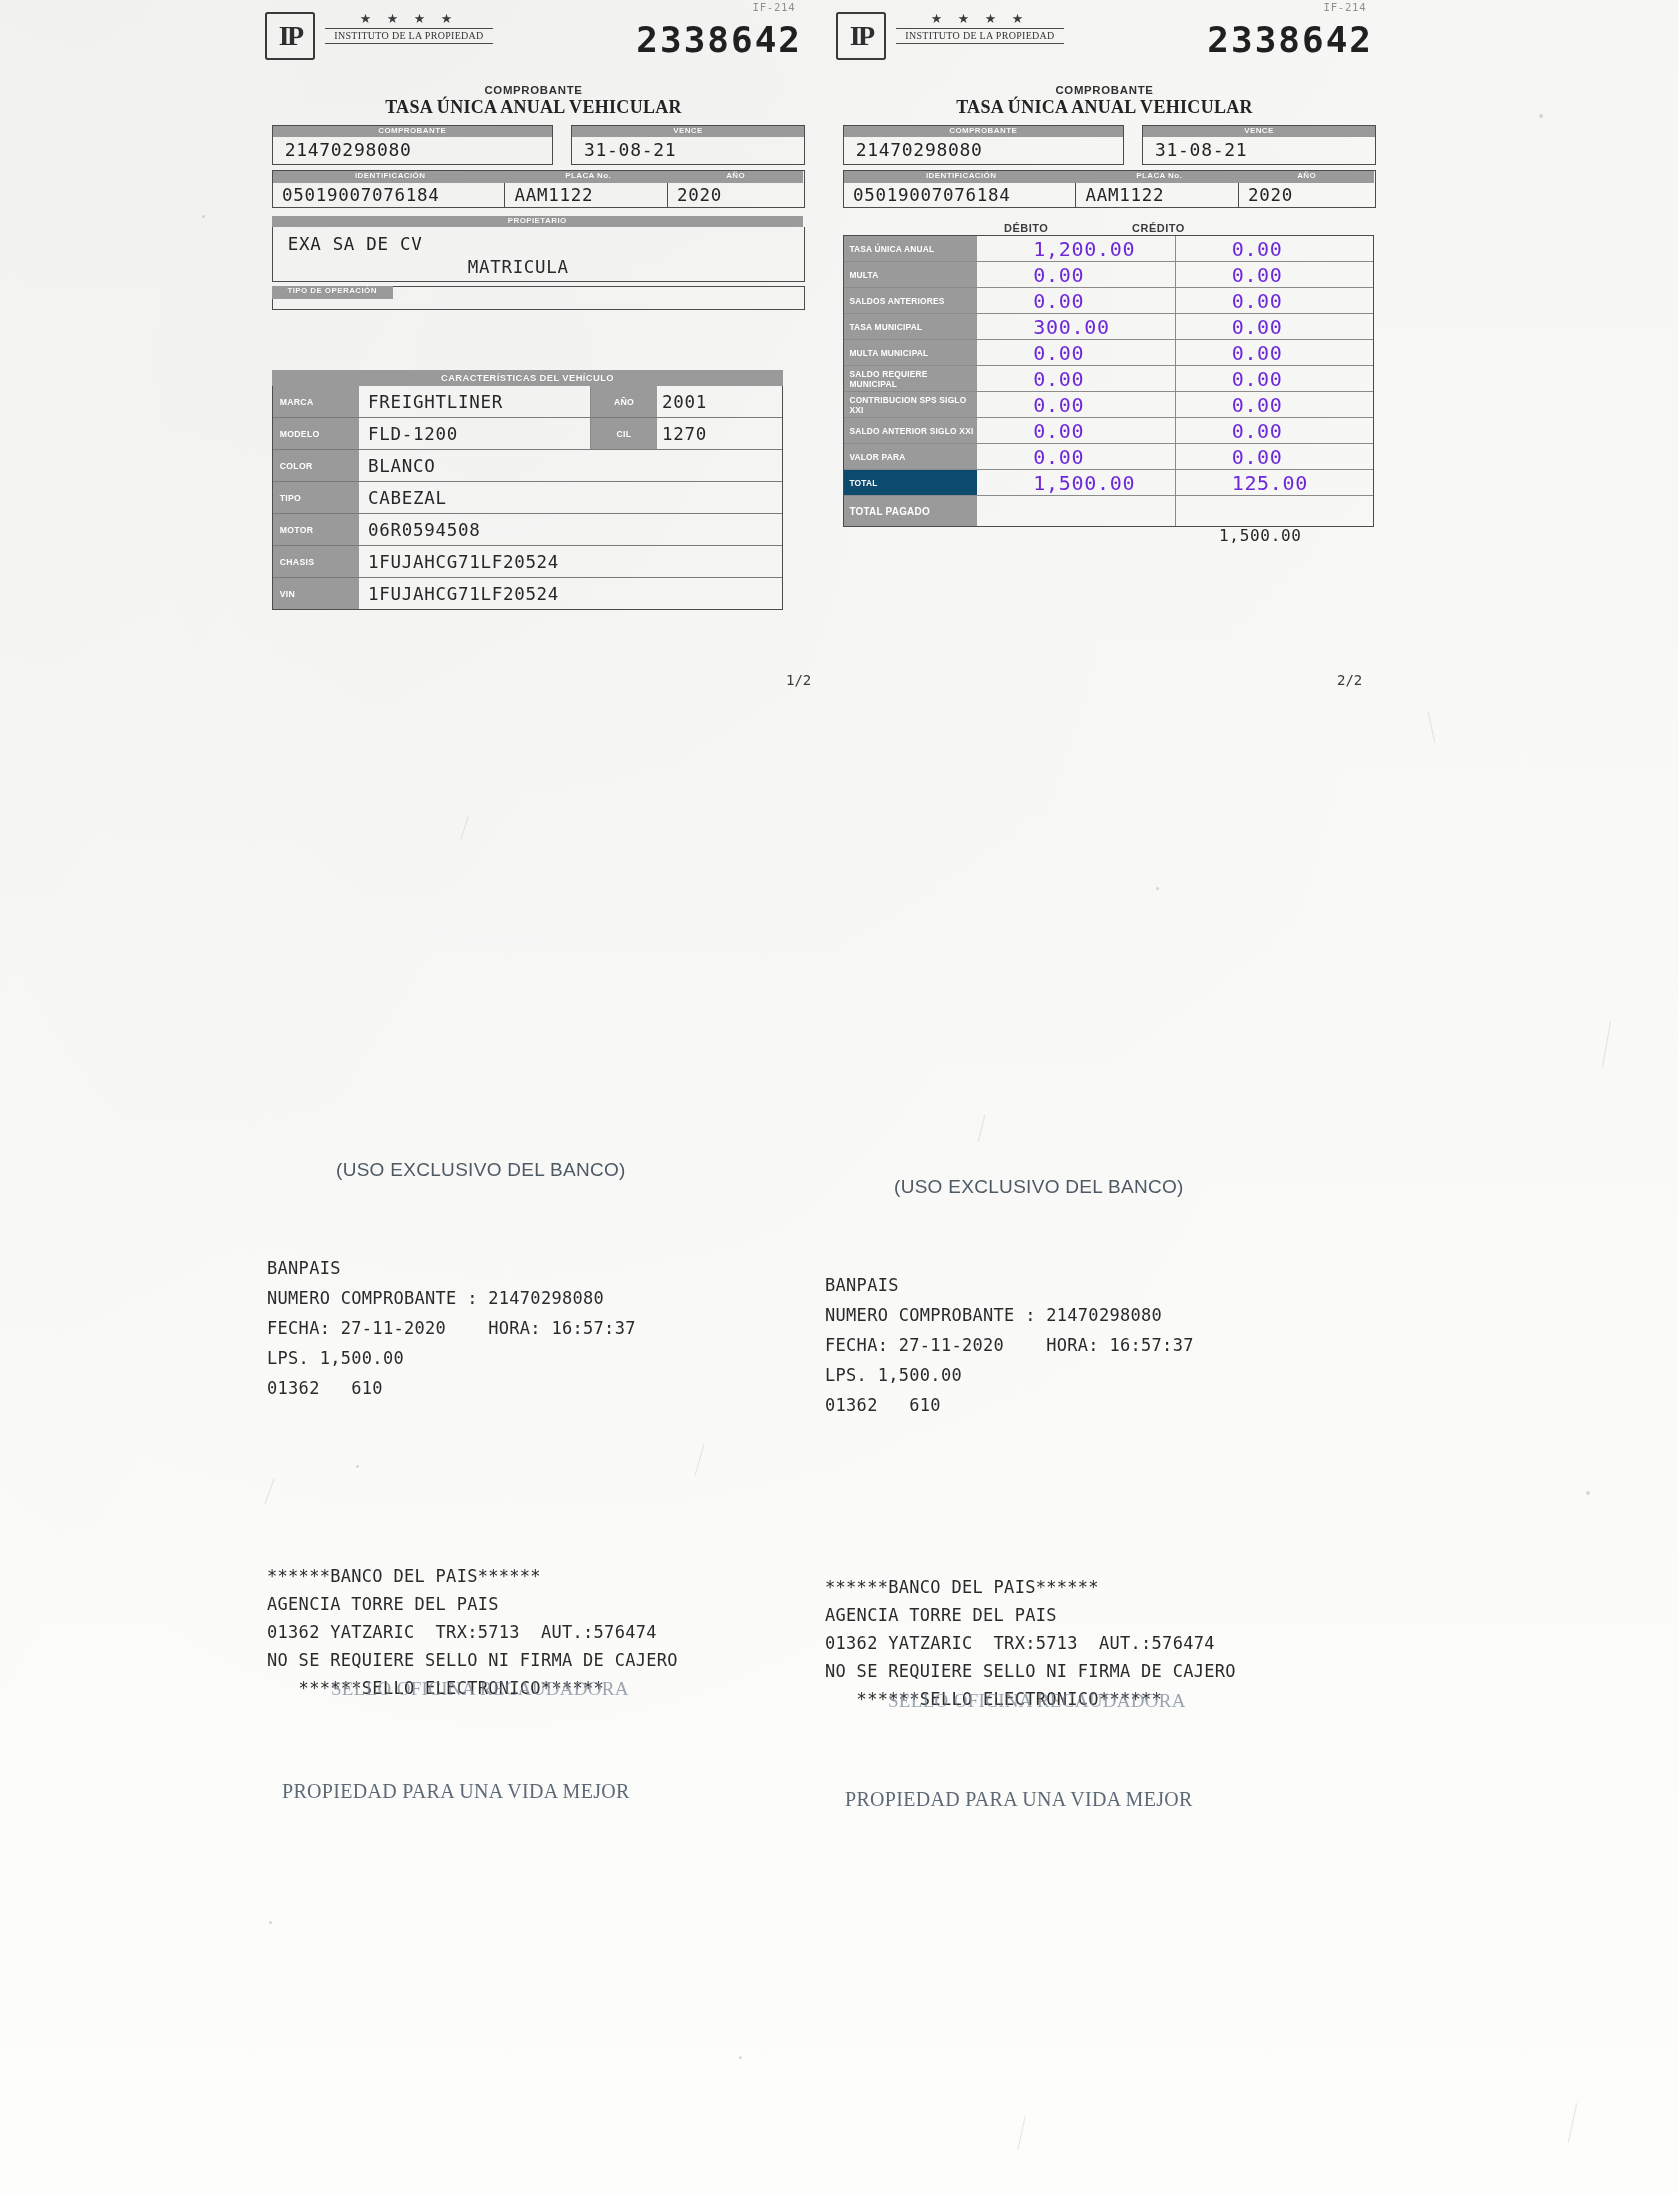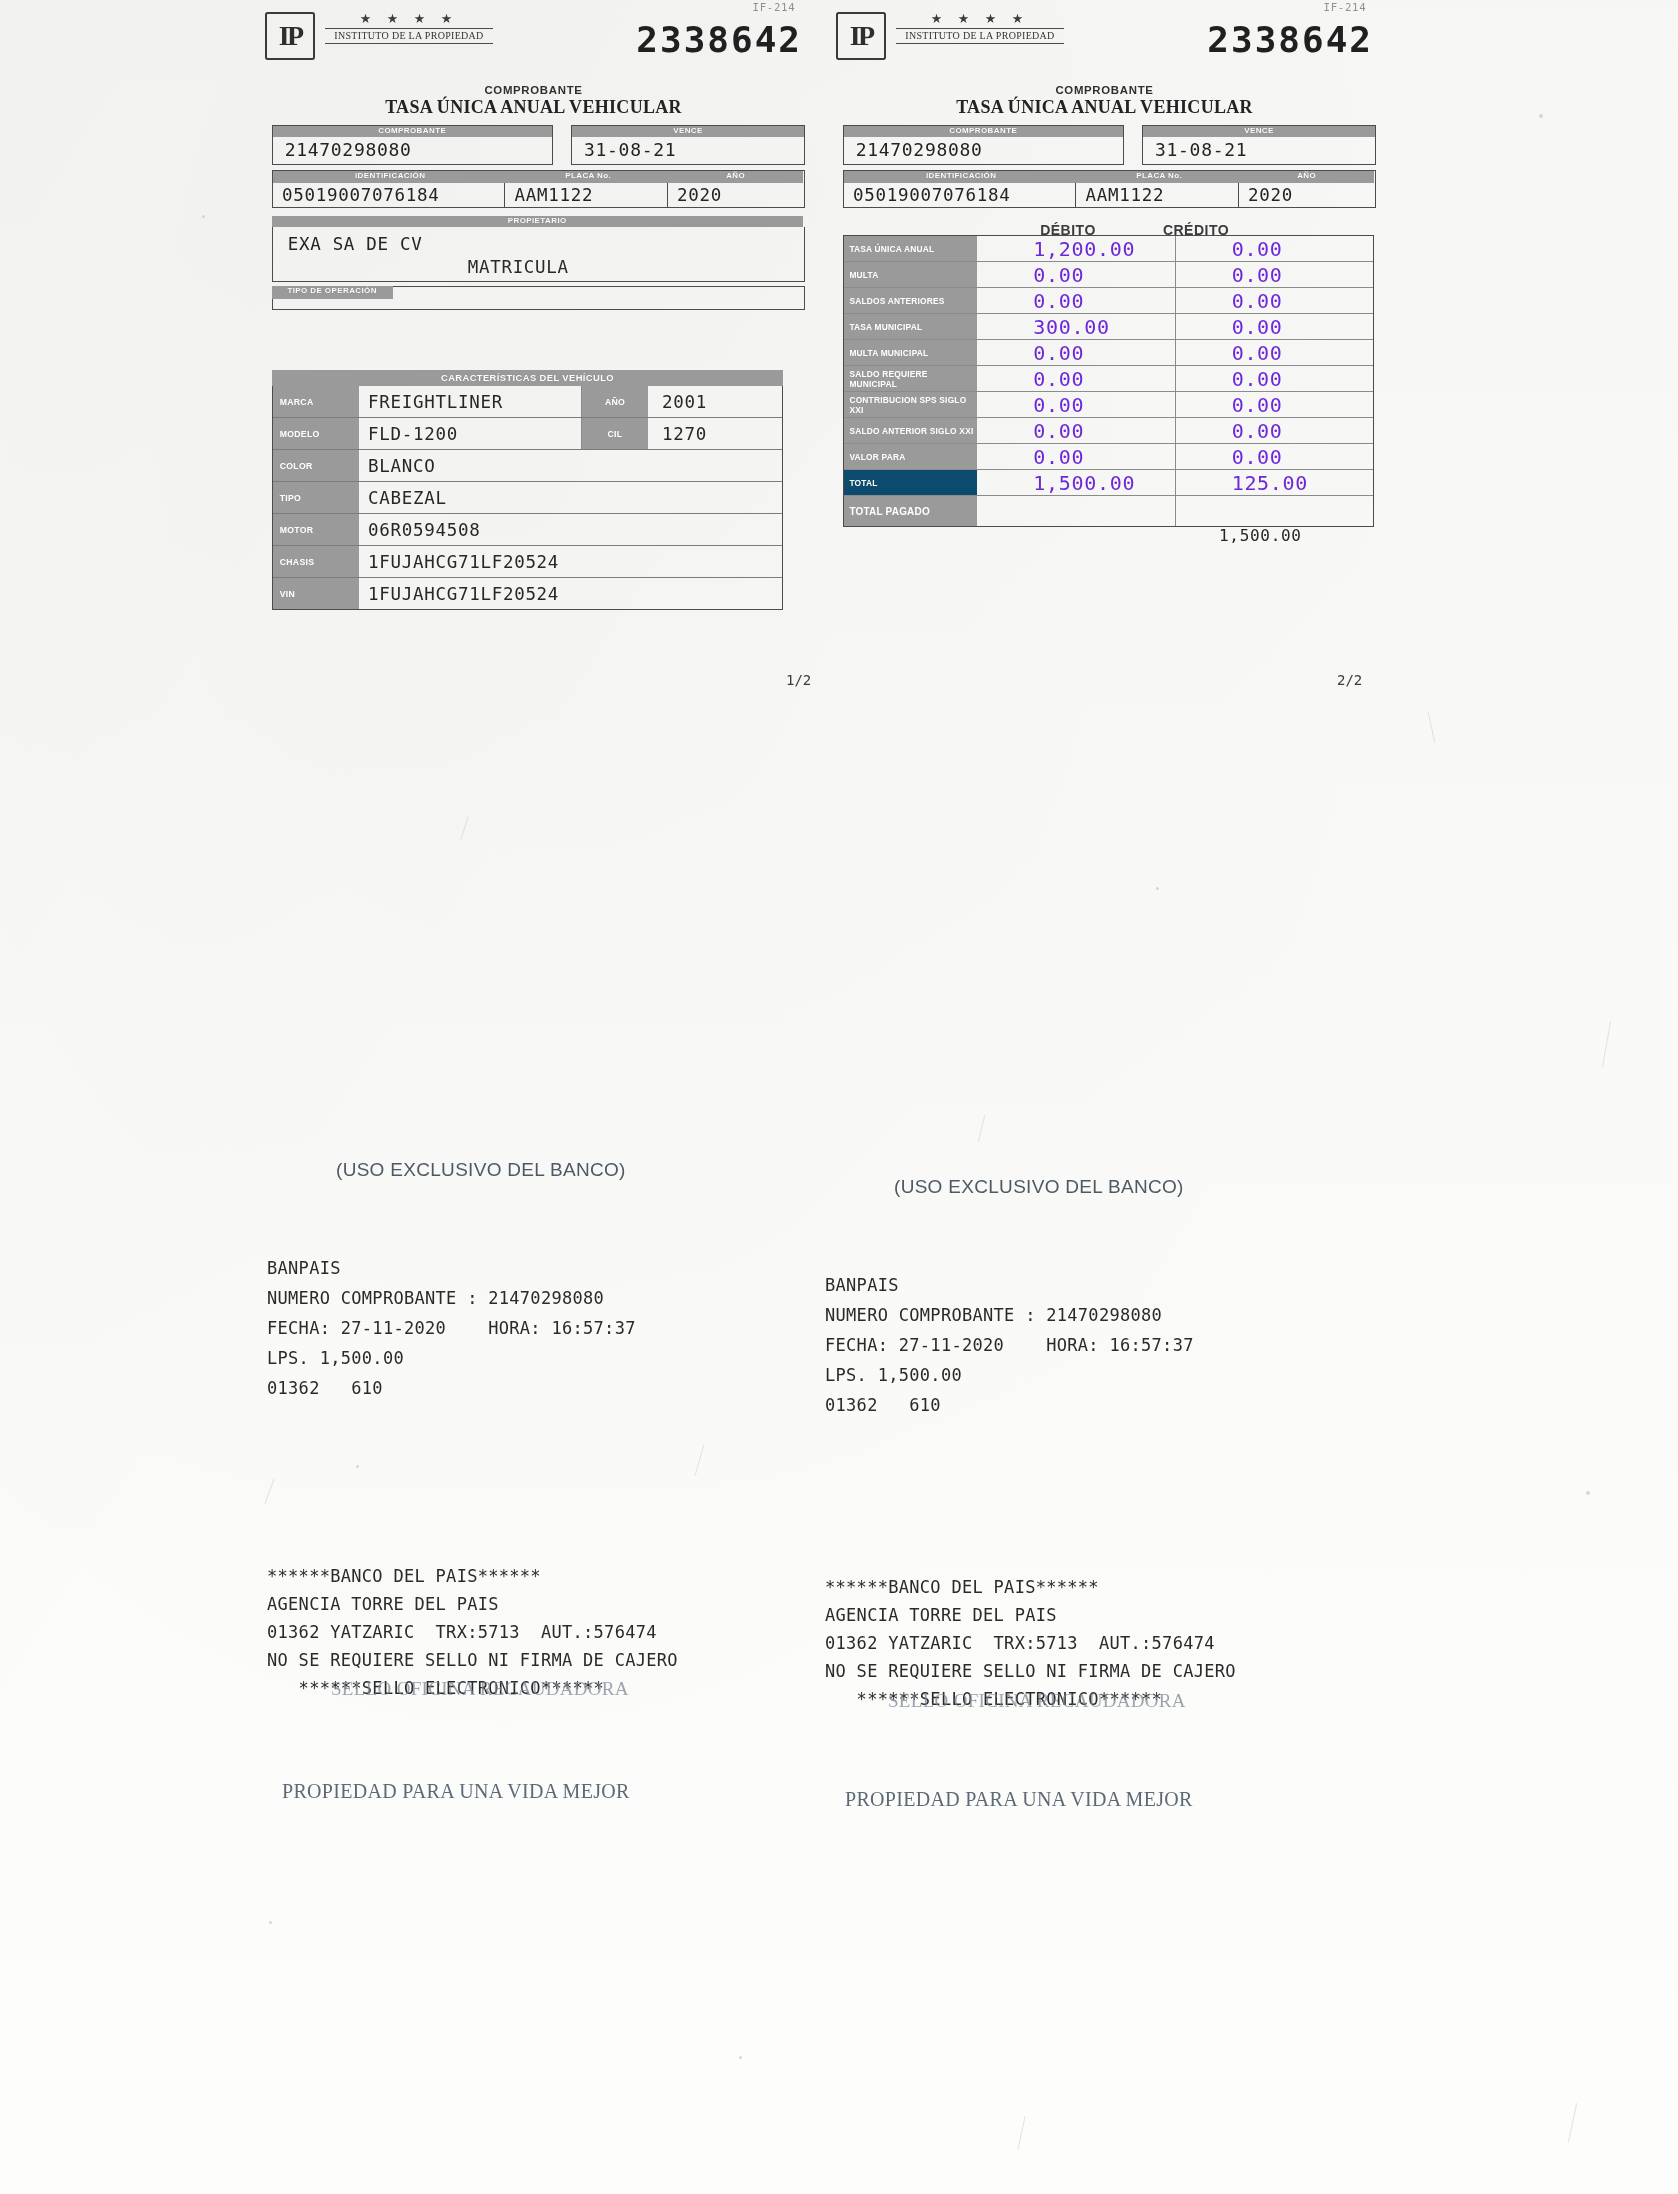--- a/index.html
+++ b/index.html
@@ -132,30 +132,30 @@
     flex:1;display:flex;align-items:center;padding-left:9.4px;
     font-family:"DejaVu Sans Mono", monospace;font-size:17.5px;color:#272727;letter-spacing:0.7px;
     border-right:0.7px solid #8a8a8a;
   }
   .cval.wide{border-right:none;}
   .clbl2{
     width:66px;background:#9a9a9a;color:#fff;font-size:8.7px;font-weight:bold;
     display:flex;align-items:center;justify-content:center;letter-spacing:0.3px;
   }
   .cval2{
-    width:120px;display:flex;align-items:center;padding-left:14px;
+    width:120px;display:flex;align-items:center;padding-left:5px;
     font-family:"DejaVu Sans Mono", monospace;font-size:17.5px;color:#272727;letter-spacing:0.7px;
   }
 
   
   .amt{position:absolute;left:843px;top:222px;width:531px;}
   .amt-heads{display:flex;height:13.4px;}
   .amt-heads .sp{width:161px;}
   .amt-heads .h{
-    width:128px;text-align:center;font-size:14px;color:#3b3b3b;font-weight:bold;letter-spacing:0.5px;
+    width:128px;text-align:left;font-size:11px;color:#3b3b3b;font-weight:bold;letter-spacing:0.5px;
   }
   .amt-tbl{border:1.3px solid #4c4c4c;}
   .arow{display:flex;height:25px;border-bottom:0.7px solid #8b8b8b;}
   .arow:last-child{border-bottom:none;}
   .albl{
     width:161px;background:#9a9a9a;color:#fff;font-size:8.4px;font-weight:bold;
     display:flex;align-items:center;padding-left:5.4px;letter-spacing:0.2px;
   }
   .adeb,.acre{
     width:178px;display:flex;align-items:center;justify-content:flex-start;

